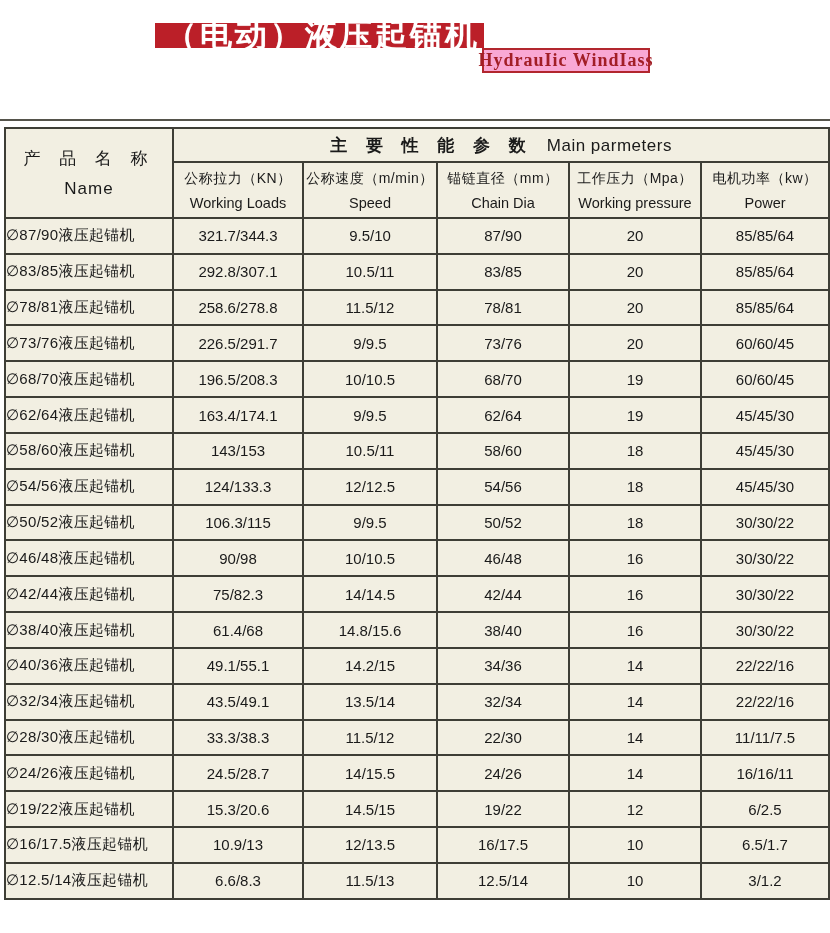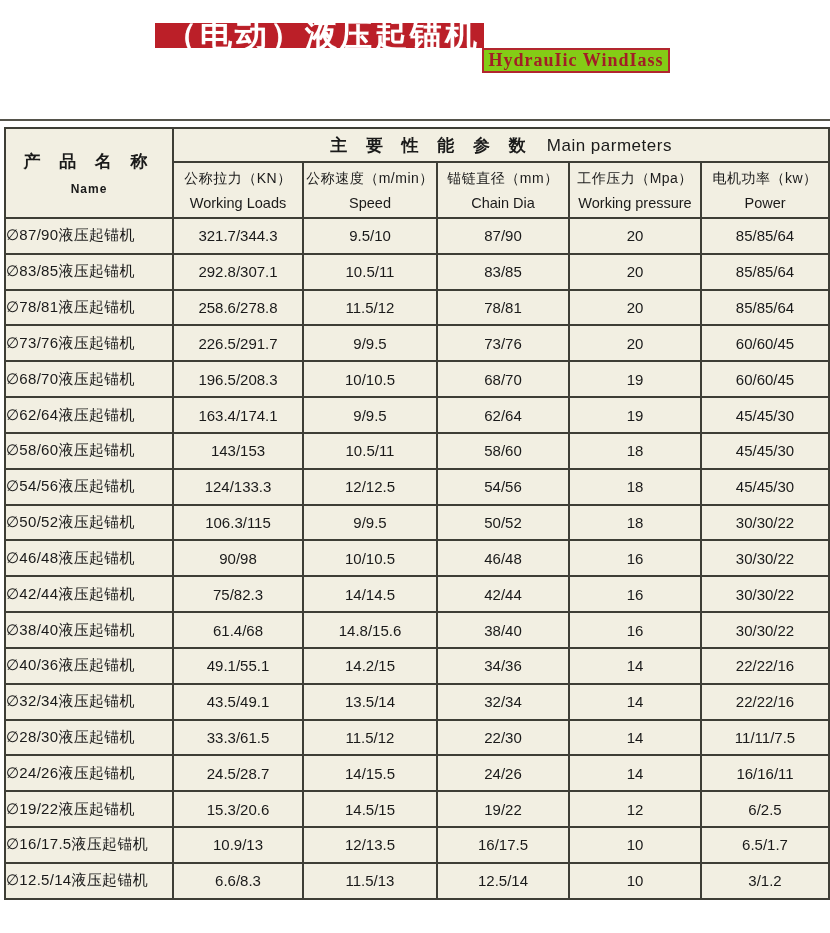--- a/index.html
+++ b/index.html
@@ -15,22 +15,22 @@
     background:#bb1f28;
   }
   .banner-text {
     position:absolute; left:10px; bottom:-3px;
     font-size:32px; font-weight:bold; line-height:1;
     color:#ffffff; letter-spacing:3px; white-space:nowrap;
     text-shadow:0 0 1px rgba(255,255,255,.4);
     text-decoration:underline;
   }
   .subtitle-box {
-    position:absolute; left:482px; top:48px; width:188px; height:25px;
-    border:2px solid #b2262e; box-sizing:border-box; background:#84cc16;
+    position:absolute; left:482px; top:48px; width:168px; height:25px;
+    border:2px solid #b2262e; box-sizing:border-box; background:#f9a8d4;
     display:flex; align-items:center; justify-content:center;
   }
   .subtitle-text {
     font-family:"Liberation Serif","DejaVu Serif",serif;
     font-weight:bold; font-size:18px; color:#a21e26; letter-spacing:1px;
     white-space:nowrap;
   }
 
   
   .top-rule {
@@ -48,23 +48,23 @@
     border:2px solid #3e3e36; padding:0; color:#1a1a1a;
     vertical-align:middle;
   }
   tr.group-row { height:34px; }
   tr.subhead-row { height:56px; }
 
   th.group-th { font-weight:normal; }
   .group-zh { font-size:17px; font-weight:bold; letter-spacing:7px; }
   .group-en { font-size:17px; font-weight:normal; margin-left:14px; letter-spacing:0.5px; }
 
-  th.name-th { font-weight:bold;margin-left:46px; }
+  th.name-th { font-weight:normal;margin-left:46px; }
   .name-zh { font-size:17px; letter-spacing:7px; margin-bottom:9px; }
-  .name-en { font-size:12px; letter-spacing:1px; }
+  .name-en { font-size:17px; letter-spacing:1px; }
 
   th.sub-th { font-weight:normal; }
   .sub-zh { font-size:14px; margin-bottom:7px; letter-spacing:0.5px; }
   .sub-en { font-size:14.5px; }
 
   td.name-cell { text-align:left; padding-left:12px; font-size:15px; letter-spacing:0.3px; }
   td.val-cell  { text-align:center; font-size:15px; }
 </style>
 </head>
 <body>
@@ -231,21 +231,21 @@
         <tr>
           <td class="name-cell">∅32/34液压起锚机</td>
           <td class="val-cell">43.5/49.1</td>
           <td class="val-cell">13.5/14</td>
           <td class="val-cell">32/34</td>
           <td class="val-cell">14</td>
           <td class="val-cell">22/22/16</td>
         </tr>
         <tr>
           <td class="name-cell">∅28/30液压起锚机</td>
-          <td class="val-cell">33.3/61.5</td>
+          <td class="val-cell">33.3/38.3</td>
           <td class="val-cell">11.5/12</td>
           <td class="val-cell">22/30</td>
           <td class="val-cell">14</td>
           <td class="val-cell">11/11/7.5</td>
         </tr>
         <tr>
           <td class="name-cell">∅24/26液压起锚机</td>
           <td class="val-cell">24.5/28.7</td>
           <td class="val-cell">14/15.5</td>
           <td class="val-cell">24/26</td>

